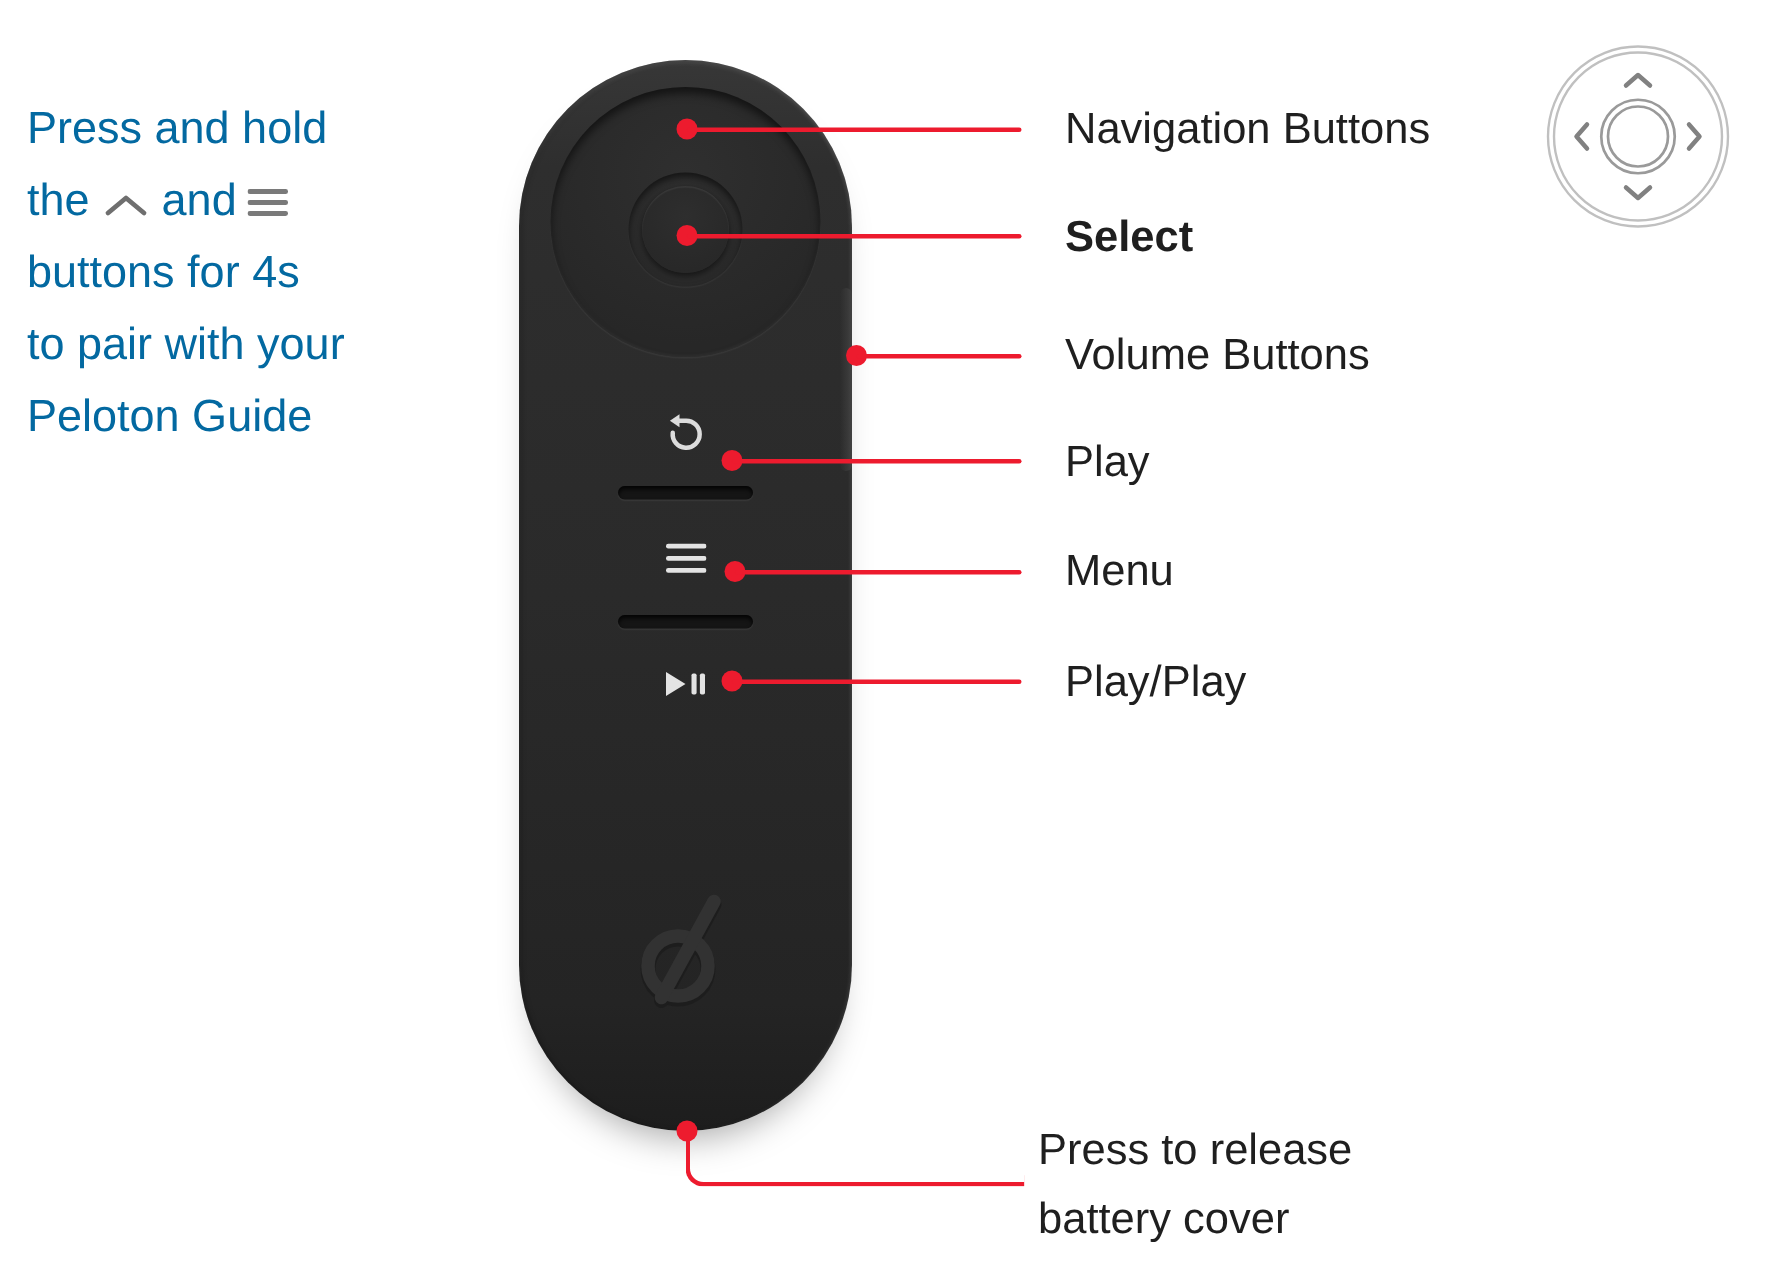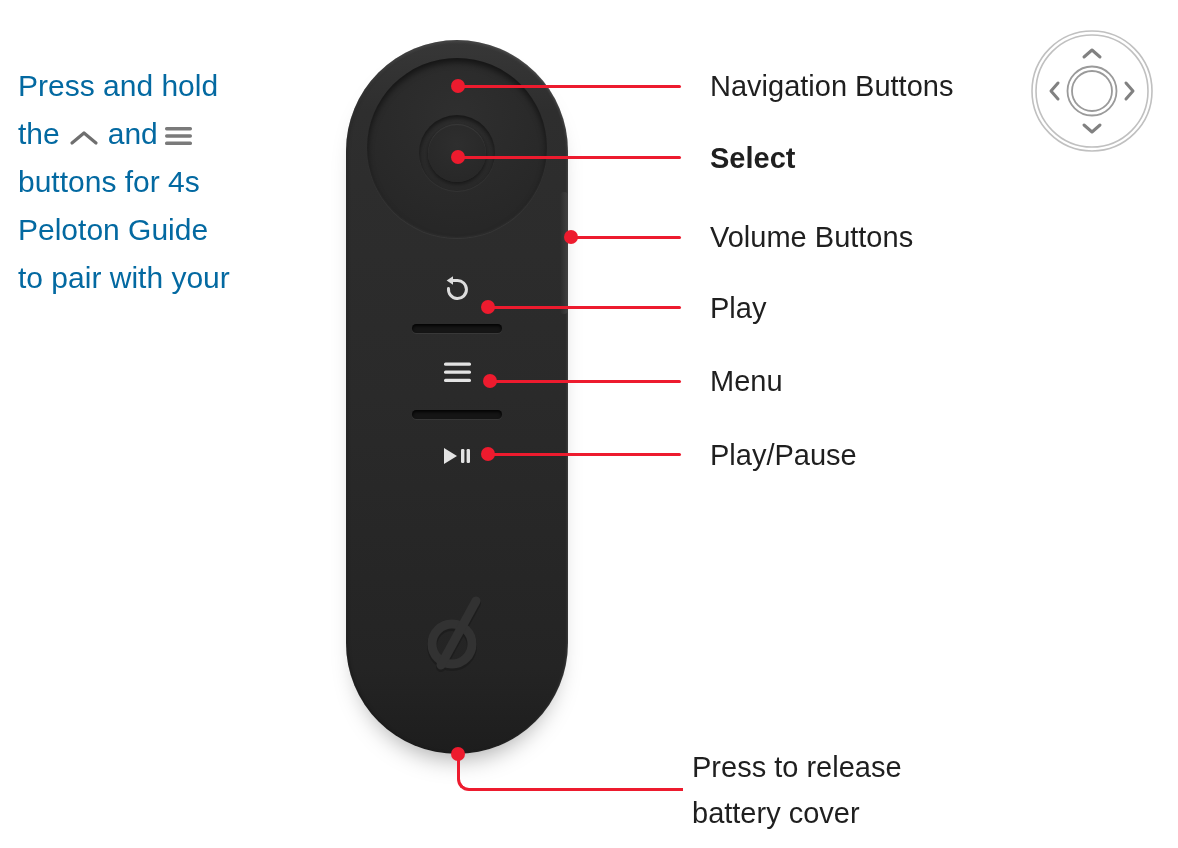--- a/index.html
+++ b/index.html
@@ -69,22 +69,22 @@
     <div class="nline"><span>the</span><svg class="inline-ic" width="34" height="18" viewBox="0 0 34 18">
           <polyline points="5,14 17,4 29,14" fill="none" stroke="#6f6f6f" stroke-width="3.2" stroke-linecap="round" stroke-linejoin="round"></polyline>
         </svg><span>and</span><svg class="inline-ic" width="27" height="22" viewBox="0 0 27 22">
           <g fill="#7a7a7a">
             <rect x="0" y="2" width="27" height="3.4" rx="1.6"></rect>
             <rect x="0" y="9.3" width="27" height="3.4" rx="1.6"></rect>
             <rect x="0" y="16.6" width="27" height="3.4" rx="1.6"></rect>
           </g>
         </svg></div>
     <div class="nline">buttons for 4s</div>
+    <div class="nline">to pair with your</div>
     <div class="nline">Peloton Guide</div>
-    <div class="nline">to pair with your</div>
   </div>
 
   <svg class="dpad" width="126" height="126" viewBox="0 0 126 126">
     <g fill="none" stroke="#c0c0c0" stroke-width="1.6">
       <circle cx="63" cy="63" r="60"></circle>
       <circle cx="63" cy="63" r="56"></circle>
     </g>
     <g fill="none" stroke="#9a9a9a" stroke-width="1.8">
       <circle cx="63" cy="63" r="24.5"></circle>
       <circle cx="63" cy="63" r="20"></circle>
@@ -155,21 +155,21 @@
   <div class="dot" style="left:481px;top:300px;"></div>
   <div class="lead" style="left:488px;top:306px;width:193px;"></div>
   <div class="co-label" style="top:288px;">Play</div>
 
   <div class="dot" style="left:483px;top:374px;"></div>
   <div class="lead" style="left:490px;top:380px;width:191px;"></div>
   <div class="co-label" style="top:361px;">Menu</div>
 
   <div class="dot" style="left:481px;top:447px;"></div>
   <div class="lead" style="left:488px;top:453px;width:193px;"></div>
-  <div class="co-label" style="top:435px;">Play/Pause</div>
+  <div class="co-label" style="top:435px;">Play/Play</div>
 
   <div class="dot" style="left:451px;top:747px;"></div>
   <div class="bent-line"></div>
   <div class="battery-label">
     <div>Press to release</div>
     <div>battery cover</div>
   </div>
 
 </div>
 

